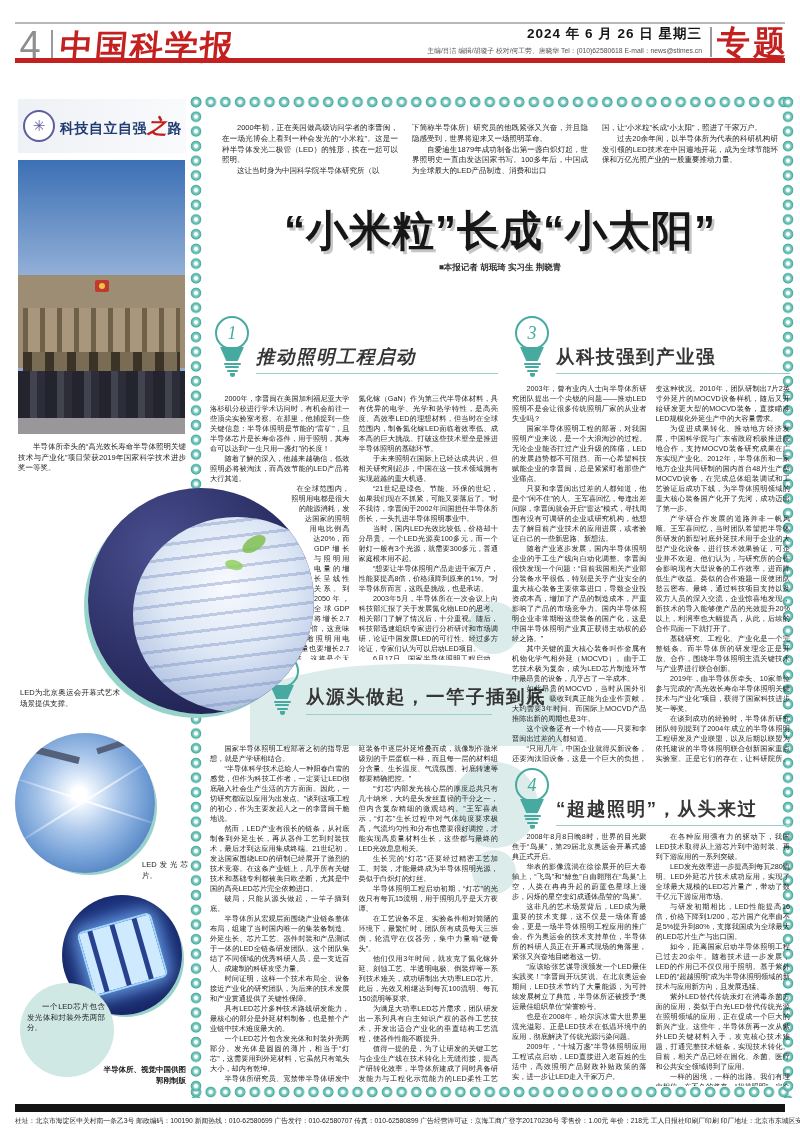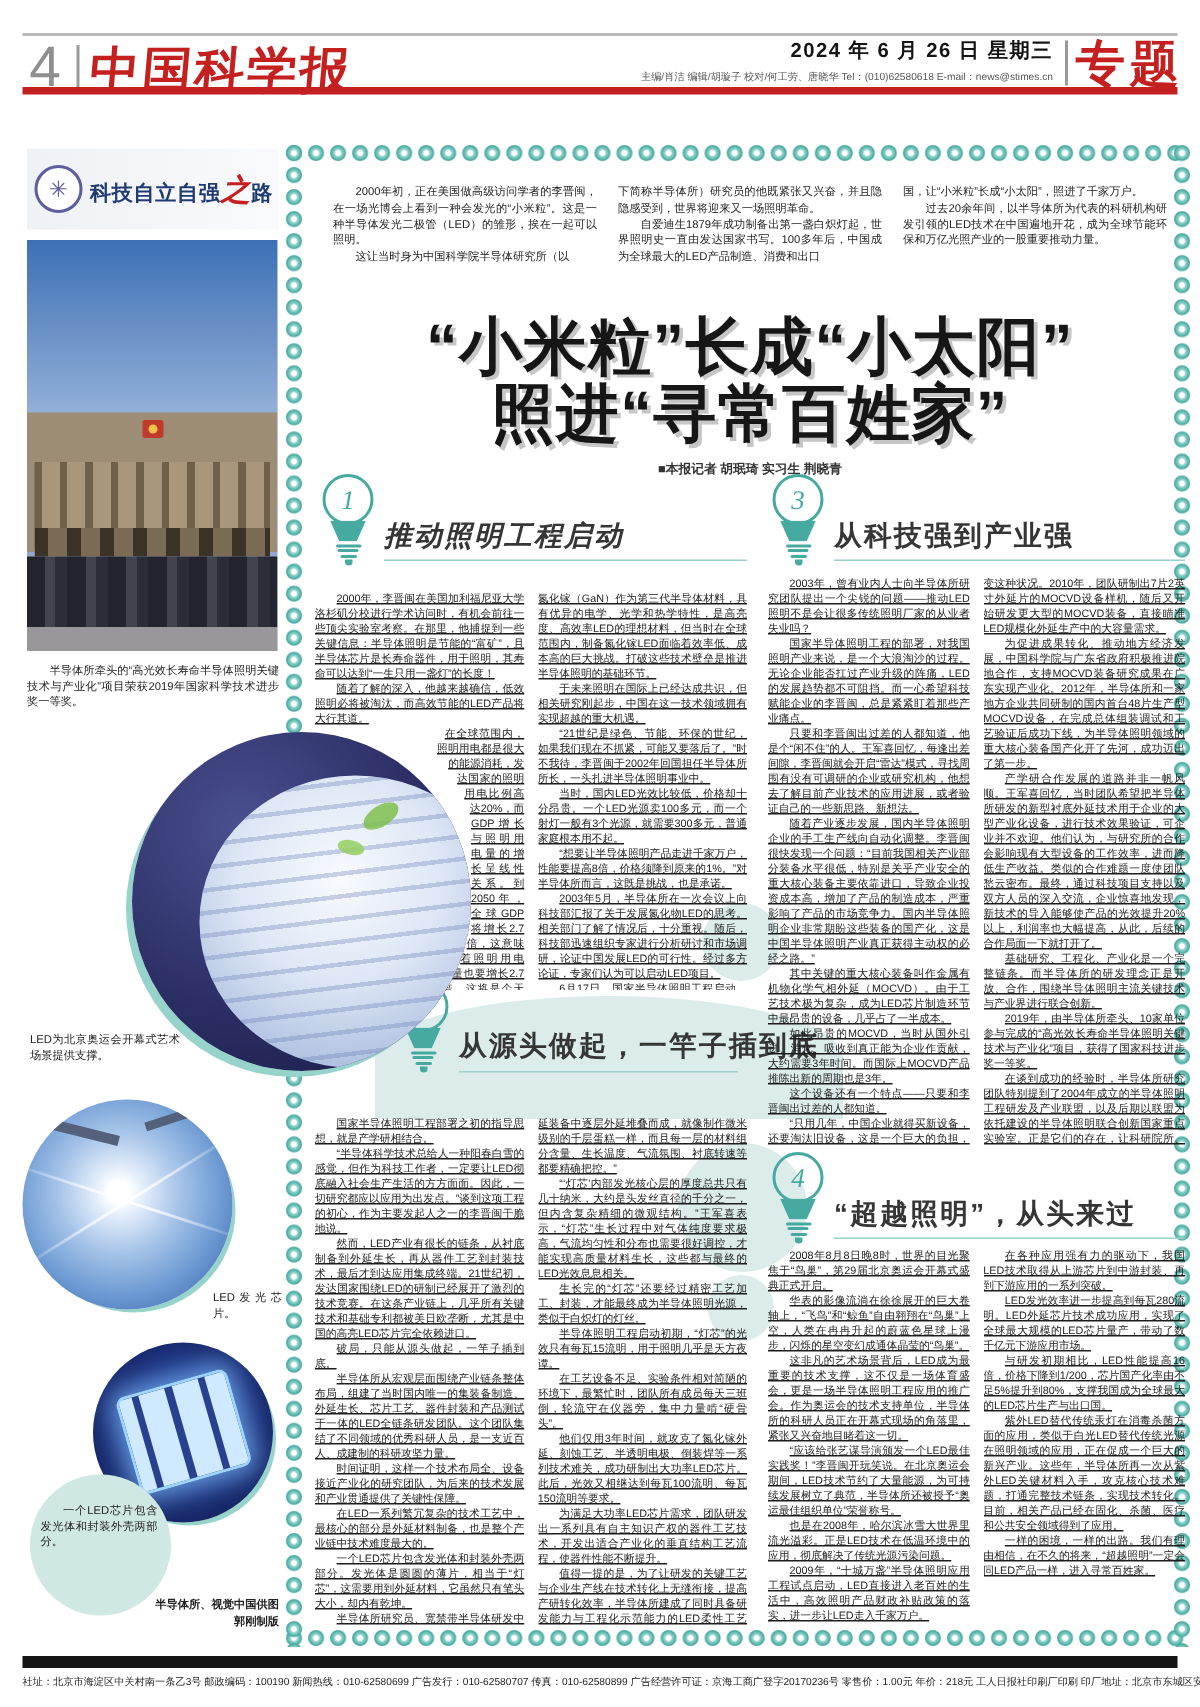--- a/index.html
+++ b/index.html
@@ -121,21 +121,21 @@
   .bulb-threads{text-align:center;}
   .bulb-threads i{display:block;height:2px;background:#47aaa0;border-radius:1px;margin:1.5px auto;}
   .bulb-threads i:nth-child(1){width:17px;}
   .bulb-threads i:nth-child(2){width:14px;}
   .bulb-threads i:nth-child(3){width:11px;}
   .bulb-tip{width:5px;height:4px;background:#47aaa0;border-radius:0 0 50% 50%;margin:0 auto;}
   .sec-head{position:absolute;font-size:18.5px;font-weight:bold;color:#363636;letter-spacing:1.5px;white-space:nowrap;}
   .sec-rule{position:absolute;height:1px;background:#9ad0c9;}
   .cols{position:absolute;display:flex;gap:9px;font-size:7.2px;line-height:10px;color:#1d1d1d;text-align:justify;}
   .cols p{margin:0;text-indent:2em;}
-  .col{min-width:0;overflow:hidden;text-decoration:underline;}
+  .col{min-width:0;overflow:hidden;}
 
   #sec1{left:210px;top:316px;width:288px;height:346px;}
   #sec1 .bulb{left:2px;top:0;}
   #sec1 .sec-head{left:46px;top:28px;font-style:italic;}
   #sec1 .sec-rule{left:46px;right:0;top:57px;}
   #sec1 .cols{left:0;top:78px;width:288px;height:266px;}
   #sec1 .col{width:140px;}
   .globe-spacer{float:left;width:104px;height:212px;shape-outside:circle(117px at -12px 97px);shape-margin:4px;}
 
   #sec2{left:210px;top:652px;width:288px;height:435px;}
@@ -240,21 +240,20 @@
         <p>自爱迪生1879年成功制备出第一盏白炽灯起，世界照明史一直由发达国家书写。100多年后，中国成为全球最大的LED产品制造、消费和出口</p>
       </div>
     <div class="icol cont">
         <p>国，让“小米粒”长成“小太阳”，照进了千家万户。</p>
         <p>过去20余年间，以半导体所为代表的科研机构研发引领的LED技术在中国遍地开花，成为全球节能环保和万亿光照产业的一股重要推动力量。</p>
       </div>
   </div>
 
   <div class="title">
     <div class="title-line">“小米粒”长成“小太阳”</div>
-    <div class="title-line">照进“寻常百姓家”</div>
     <div class="byline">■本报记者 胡珉琦 实习生 荆晓青</div>
   </div>
 
   <div class="section" id="sec1">
     <div class="bulb">
       <div class="bulb-top">1</div>
       <div class="bulb-neck"></div>
       <div class="bulb-threads">
           <i></i>
           <i></i>
@@ -301,21 +300,21 @@
     <div class="sec-head">从源头做起，一竿子插到底</div>
     <div class="sec-rule"></div>
     <div class="cols">
       <div class="col">
           <p>国家半导体照明工程部署之初的指导思想，就是产学研相结合。</p>
           <p>“半导体科学技术总给人一种阳春白雪的感觉，但作为科技工作者，一定要让LED彻底融入社会生产生活的方方面面。因此，一切研究都应以应用为出发点。”谈到这项工程的初心，作为主要发起人之一的李晋闽干脆地说。</p>
           <p>然而，LED产业有很长的链条，从衬底制备到外延生长，再从器件工艺到封装技术，最后才到达应用集成终端。21世纪初，发达国家围绕LED的研制已经展开了激烈的技术竞赛。在这条产业链上，几乎所有关键技术和基础专利都被美日欧垄断，尤其是中国的高亮LED芯片完全依赖进口。</p>
           <p>破局，只能从源头做起，一竿子插到底。</p>
           <p>半导体所从宏观层面围绕产业链条整体布局，组建了当时国内唯一的集装备制造、外延生长、芯片工艺、器件封装和产品测试于一体的LED全链条研发团队。这个团队集结了不同领域的优秀科研人员，是一支近百人、成建制的科研攻坚力量。</p>
           <p>时间证明，这样一个技术布局全、设备接近产业化的研究团队，为后来的技术发展和产业贯通提供了关键性保障。</p>
-          <p>在LED一系列繁冗复杂的技术工艺中，最核心的部分是外延材料制备，也是整个产业链中技术难度最大的。</p>
+          <p>具有LED芯片多种技术路线研发能力，最核心的部分是外延材料制备，也是整个产业链中技术难度最大的。</p>
           <p>一个LED芯片包含发光体和封装外壳两部分。发光体是圆圆的薄片，相当于“灯芯”，这需要用到外延材料，它虽然只有笔头大小，却内有乾坤。</p>
           <p>半导体所研究员、宽禁带半导体研发中心主任王军喜介绍，“灯芯”的核心材料是氮化镓，制备这种外延材料是一个极其精细且复杂的过程。“它是在特有精密外</p>
         </div>
       <div class="col cont">
           <p>延装备中逐层外延堆叠而成，就像制作微米级别的千层蛋糕一样，而且每一层的材料组分含量、生长温度、气流氛围、衬底转速等都要精确把控。”</p>
           <p>“‘灯芯’内部发光核心层的厚度总共只有几十纳米，大约是头发丝直径的千分之一，但内含复杂精细的微观结构。”王军喜表示，“灯芯”生长过程中对气体纯度要求极高，气流均匀性和分布也需要很好调控，才能实现高质量材料生长，这些都与最终的LED光效息息相关。</p>
           <p>生长完的“灯芯”还要经过精密工艺加工、封装，才能最终成为半导体照明光源，类似于白炽灯的灯丝。</p>
           <p>半导体照明工程启动初期，“灯芯”的光效只有每瓦15流明，用于照明几乎是天方夜谭。</p>
           <p>在工艺设备不足、实验条件相对简陋的环境下，最繁忙时，团队所有成员每天三班倒，轮流守在仪器旁，集中力量啃“硬骨头”。</p>
           <p>他们仅用3年时间，就攻克了氮化镓外延、刻蚀工艺、半透明电极、倒装焊等一系列技术难关，成功研制出大功率LED芯片。此后，光效又相继达到每瓦100流明、每瓦150流明等要求。</p>
@@ -379,20 +378,21 @@
           <p>华表的影像流淌在徐徐展开的巨大卷轴上，“飞鸟”和“鲸鱼”自由翱翔在“鸟巢”上空，人类在冉冉升起的蔚蓝色星球上漫步，闪烁的星空变幻成通体晶莹的“鸟巢”。</p>
           <p>这非凡的艺术场景背后，LED成为最重要的技术支撑，这不仅是一场体育盛会，更是一场半导体照明工程应用的推广会。作为奥运会的技术支持单位，半导体所的科研人员正在开幕式现场的角落里，紧张又兴奋地目睹着这一切。</p>
           <p>“应该给张艺谋导演颁发一个LED最佳实践奖！”李晋闽开玩笑说。在北京奥运会期间，LED技术节约了大量能源，为可持续发展树立了典范，半导体所还被授予“奥运最佳组织单位”荣誉称号。</p>
           <p>也是在2008年，哈尔滨冰雪大世界里流光溢彩。正是LED技术在低温环境中的应用，彻底解决了传统光源污染问题。</p>
           <p>2009年，“十城万盏”半导体照明应用工程试点启动，LED直接进入老百姓的生活中，高效照明产品财政补贴政策的落实，进一步让LED走入千家万户。</p>
         </div>
       <div class="col">
           <p>在各种应用强有力的驱动下，我国LED技术取得从上游芯片到中游封装、再到下游应用的一系列突破。</p>
           <p>LED发光效率进一步提高到每瓦280流明。LED外延芯片技术成功应用，实现了全球最大规模的LED芯片量产，带动了数千亿元下游应用市场。</p>
           <p>与研发初期相比，LED性能提高16倍，价格下降到1/200，芯片国产化率由不足5%提升到80%，支撑我国成为全球最大的LED芯片生产与出口国。</p>
+          <p>如今，距离国家启动半导体照明工程已过去20余年。随着技术进一步发展，LED的作用已不仅仅用于照明。基于紫外LED的“超越照明”成为半导体照明领域的新技术与应用新方向，且发展迅猛。</p>
           <p>紫外LED替代传统汞灯在消毒杀菌方面的应用，类似于白光LED替代传统光源在照明领域的应用，正在促成一个巨大的新兴产业。这些年，半导体所再一次从紫外LED关键材料入手，攻克核心技术难题，打通完整技术链条，实现技术转化。目前，相关产品已经在固化、杀菌、医疗和公共安全领域得到了应用。</p>
           <p>一样的困境，一样的出路。我们有理由相信，在不久的将来，“超越照明”一定会同LED产品一样，进入寻常百姓家。</p>
         </div>
     </div>
   </div>
 
   <div class="footbar"></div>
   <div class="foottext">社址：北京市海淀区中关村南一条乙3号  邮政编码：100190  新闻热线：010-62580699  广告发行：010-62580707  传真：010-62580899  广告经营许可证：京海工商广登字20170236号  零售价：1.00元 年价：218元  工人日报社印刷厂印刷  印厂地址：北京市东城区安德路甲61号</div>
 
 </div>

